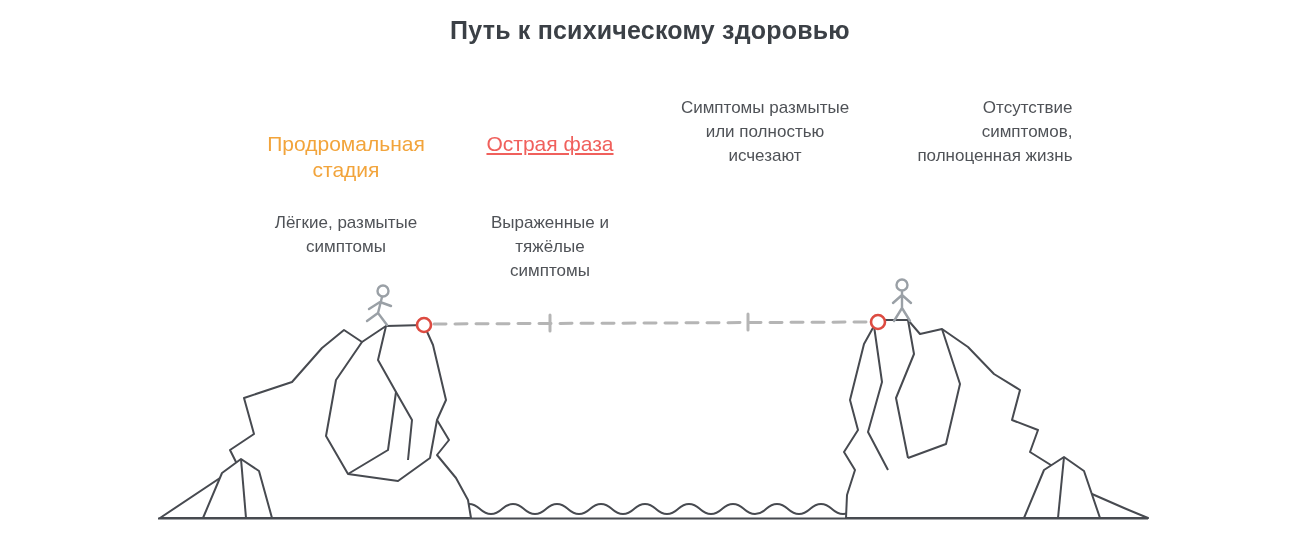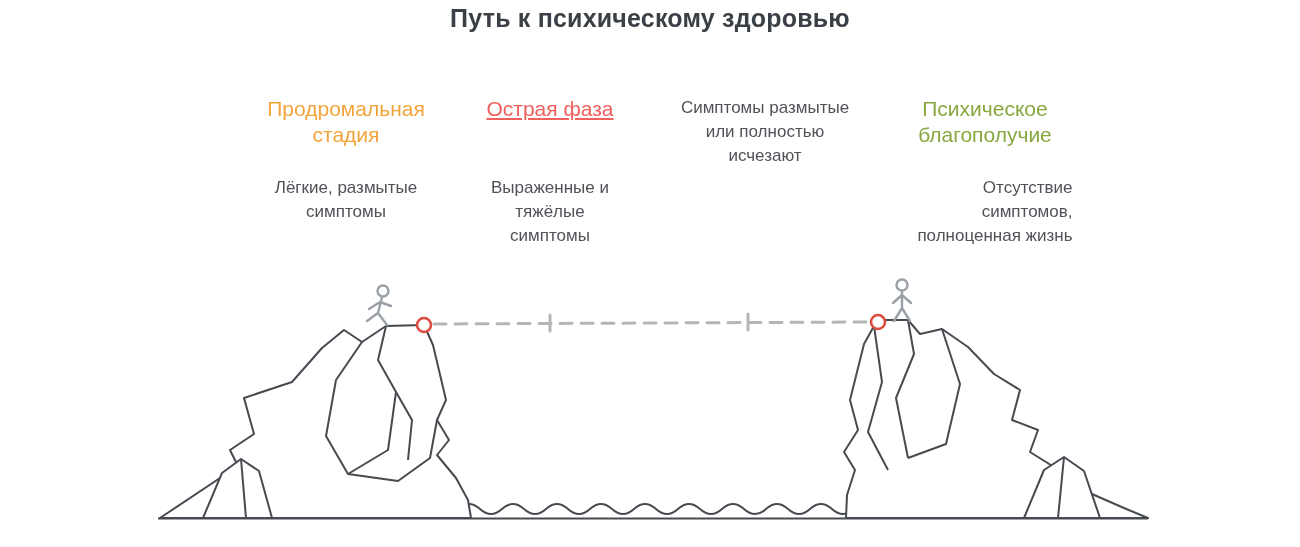--- a/index.html
+++ b/index.html
@@ -10,21 +10,21 @@
   .canvas {
     position: relative;
     width: 1300px;
     height: 547px;
     background: #ffffff;
     overflow: hidden;
     font-family: "Liberation Sans", sans-serif;
   }
   .title {
     position: absolute;
-    top: 4px;
+    top: 16px;
     left: 0;
     width: 100%;
     text-align: center;
     font-size: 25px;
     font-weight: 700;
     color: #3b4046;
     letter-spacing: 0.2px;
   }
   .stage {
     position: absolute;
@@ -32,20 +32,21 @@
     transform: translateX(-50%);
     text-align: center;
   }
   .stage-label {
     font-size: 21px;
     font-weight: 400;
     line-height: 1.25;
     white-space: pre-line;
     min-height: 80px;
     box-sizing: border-box;
+    margin-top: 35px;
   }
   .stage-desc {
     font-size: 17px;
     color: #4f5257;
     line-height: 1.42;
     white-space: pre-line;
     margin: 0 auto;
   }
   #stage-0 { left: 346px;  width: 240px; }
   #stage-1 { left: 550px;  width: 210px; }
@@ -82,22 +83,20 @@
 симптомы</div>
   </div>
 
   <div class="stage" id="stage-2">
     <div class="stage-desc">Симптомы размытые
 или полностью
 исчезают</div>
   </div>
 
   <div class="stage" id="stage-3">
-    <div class="stage-label" style="color: rgb(135, 168, 62);">Психическое
-благополучие</div>
     <div class="stage-desc">Отсутствие
 симптомов,
 полноценная жизнь</div>
   </div>
 
   <svg class="illustration" width="1300" height="547" viewBox="0 0 1300 547">
 
     <line x1="158" y1="518.5" x2="1148" y2="518.5" stroke-width="2" stroke="#474a50"></line>
 
     <path d="M458 509 q11 -10 22 0 t22 0 t22 0 t22 0 t22 0 t22 0 t22 0 t22 0 t22 0 t22 0 t22 0 t22 0 t22 0 t22 0 t22 0 t22 0 t22 0 t22 0" fill="none" stroke-width="2" stroke="#474a50"></path>

